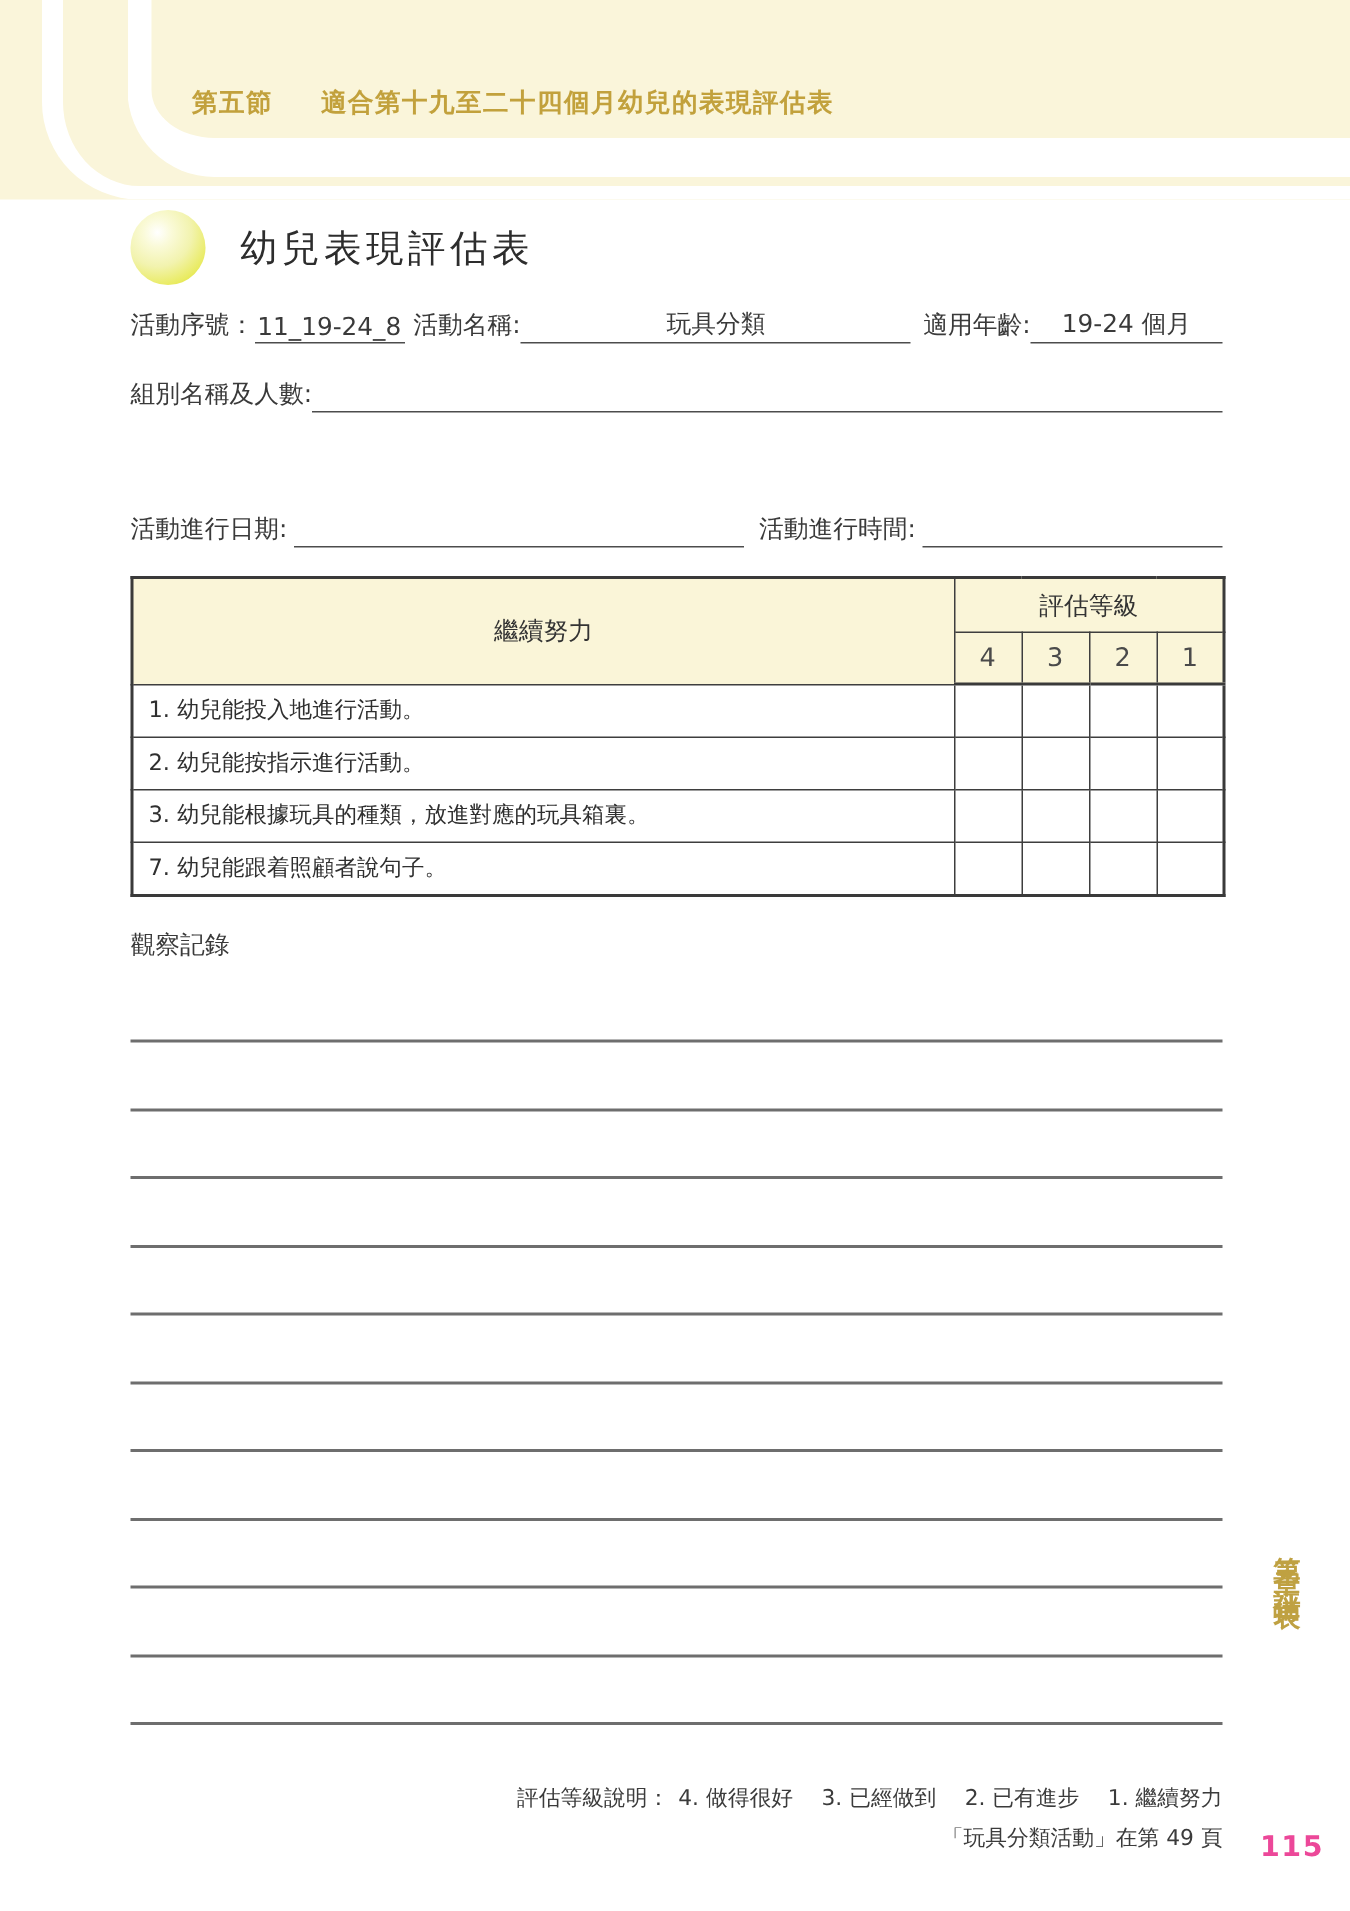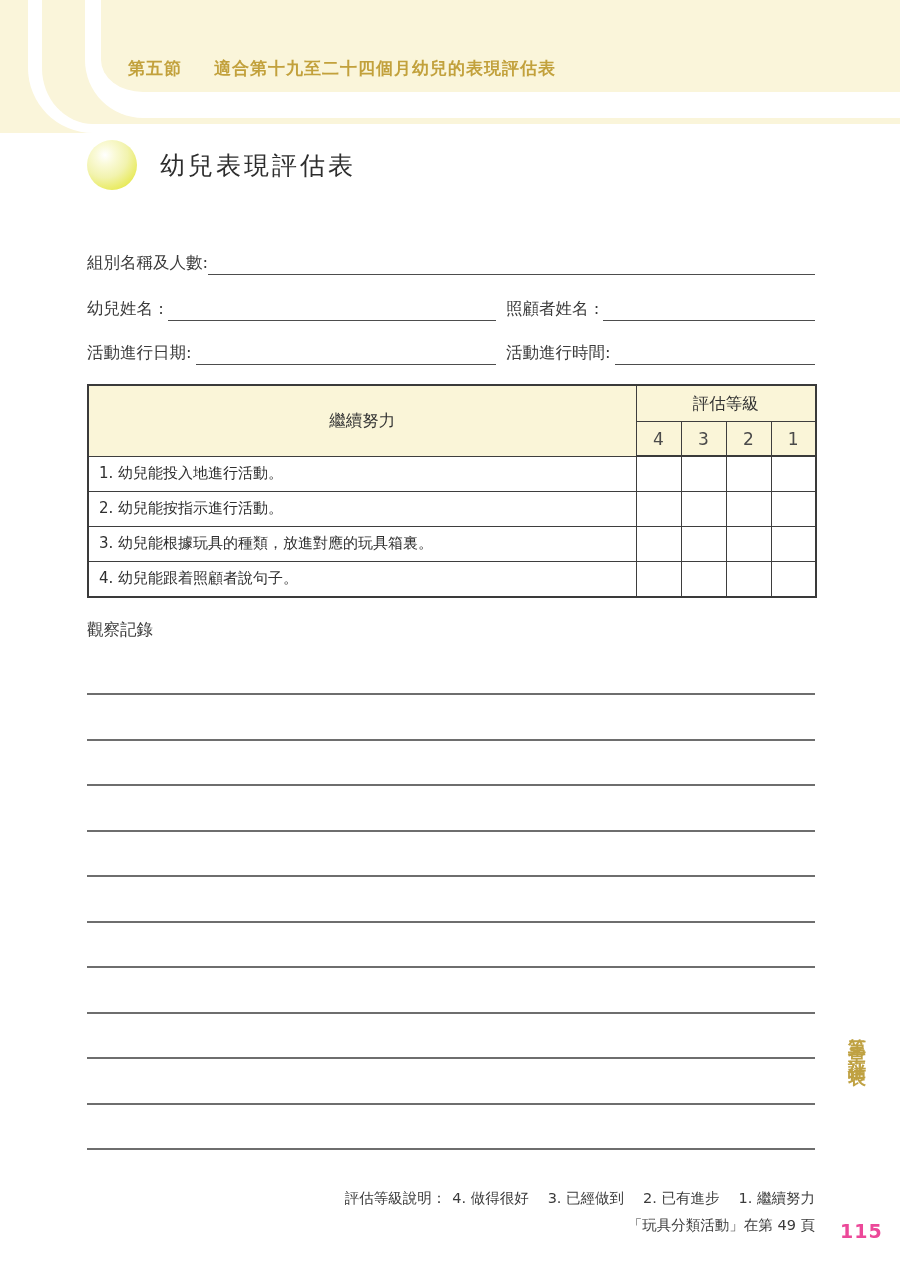--- a/index.html
+++ b/index.html
@@ -99,36 +99,40 @@
     <div class="curve-inner"></div>
     <div class="section-title">
       <span>第五節</span>
       <span>適合第十九至二十四個月幼兒的表現評估表</span>
     </div>
   </div>
 
   <div class="ball"></div>
   <div class="page-title">幼兒表現評估表</div>
 
+  <div class="form-row" style="top:202px">
+    <span class="lbl">活動序號：</span>
+    <span class="ufield" style="width:100px">
+      <span>11_19-24_8</span>
+    </span>
+    <span class="lbl" style="margin-left:6px">活動名稱:</span>
+    <span class="ufield" style="flex:1">
+      <span>玩具分類</span>
+    </span>
+    <span class="lbl" style="margin-left:8px">適用年齡:</span>
+    <span class="ufield" style="width:128px">
+      <span>19-24 個月</span>
+    </span>
+  </div>
 
   <div class="form-row" style="top:248px">
     <span class="lbl">組別名稱及人數:</span>
     <span class="ufield" style="flex:1"></span>
   </div>
 
-  <div class="form-row" style="top:294px">
-    <span class="half" style="width:409px">
-      <span class="lbl">幼兒姓名 :</span>
-      <span class="ufield" style="flex:1; margin-left:4px"></span>
-    </span>
-    <span class="half" style="flex:1; margin-left:10px">
-      <span class="lbl">照顧者姓名 :</span>
-      <span class="ufield" style="flex:1; margin-left:4px"></span>
-    </span>
-  </div>
 
   <div class="form-row" style="top:338px">
     <span class="half" style="width:409px">
       <span class="lbl">活動進行日期:</span>
       <span class="ufield" style="flex:1; margin-left:4px"></span>
     </span>
     <span class="half" style="flex:1; margin-left:10px">
       <span class="lbl">活動進行時間:</span>
       <span class="ufield" style="flex:1; margin-left:4px"></span>
     </span>
@@ -170,21 +174,21 @@
           <td></td>
       </tr>
       <tr>
         <td class="item">3. 幼兒能根據玩具的種類，放進對應的玩具箱裏。</td>
         <td></td>
           <td></td>
           <td></td>
           <td></td>
       </tr>
       <tr>
-        <td class="item">4. 幼兒能跟着照顧者說句子。</td>
+        <td class="item">7. 幼兒能跟着照顧者說句子。</td>
         <td></td>
           <td></td>
           <td></td>
           <td></td>
       </tr>
     </tbody>
   </table>
 
   <div class="obs-label">觀察記錄</div>
   <div class="obs-lines">

